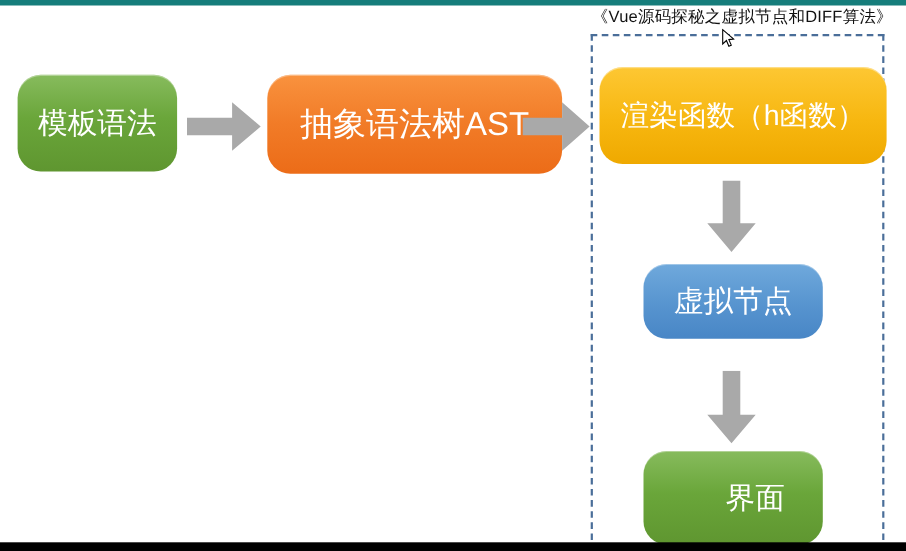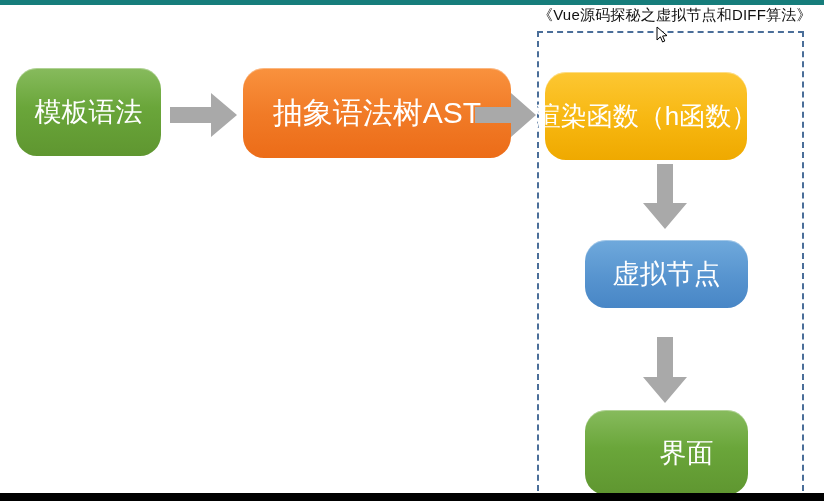--- a/index.html
+++ b/index.html
@@ -59,21 +59,21 @@
     white-space: nowrap;
   }
 
   .node-green   { background: linear-gradient(180deg, #87bb5d 0%, #6aa63a 45%, #5f9630 100%); box-shadow: inset 0 1px 0 rgba(255,255,255,.35); text-align: right; }
   .node-orange  { background: linear-gradient(180deg, #f9923e 0%, #f17b27 50%, #ec6c18 100%); box-shadow: inset 0 1px 0 rgba(255,255,255,.35); }
   .node-yellow  { background: linear-gradient(180deg, #fdc733 0%, #f7b710 55%, #efa900 100%); box-shadow: inset 0 1px 0 rgba(255,255,255,.4); }
   .node-blue    { background: linear-gradient(180deg, #6fa9dc 0%, #5794cf 55%, #4886c6 100%); box-shadow: inset 0 1px 0 rgba(255,255,255,.35); }
 
   #node-template-syntax { left: 16px;  top: 68px;  width: 145px; height: 88px; font-size: 27px; }
   #node-ast             { left: 243px; top: 68px;  width: 268px; height: 90px; font-size: 30px; }
-  #node-render-function { left: 545px; top: 72px;  width: 202px; height: 88px; font-size: 26px; }
+  #node-render-function { left: 545px; top: 61px;  width: 261px; height: 88px; font-size: 26px; }
   #node-virtual-node    { left: 585px; top: 240px; width: 163px; height: 68px; font-size: 27px; }
   #node-ui              { left: 585px; top: 410px; width: 163px; height: 85px; font-size: 27px; padding-left: 40px; }
 
   .arrow { position: absolute; }
   #arrow-1 { left: 170px; top: 92px; }
   #arrow-2 { left: 475px; top: 92px; }
   #arrow-3 { left: 642px; top: 164px; }
   #arrow-4 { left: 642px; top: 337px; }
 
   .cursor {

